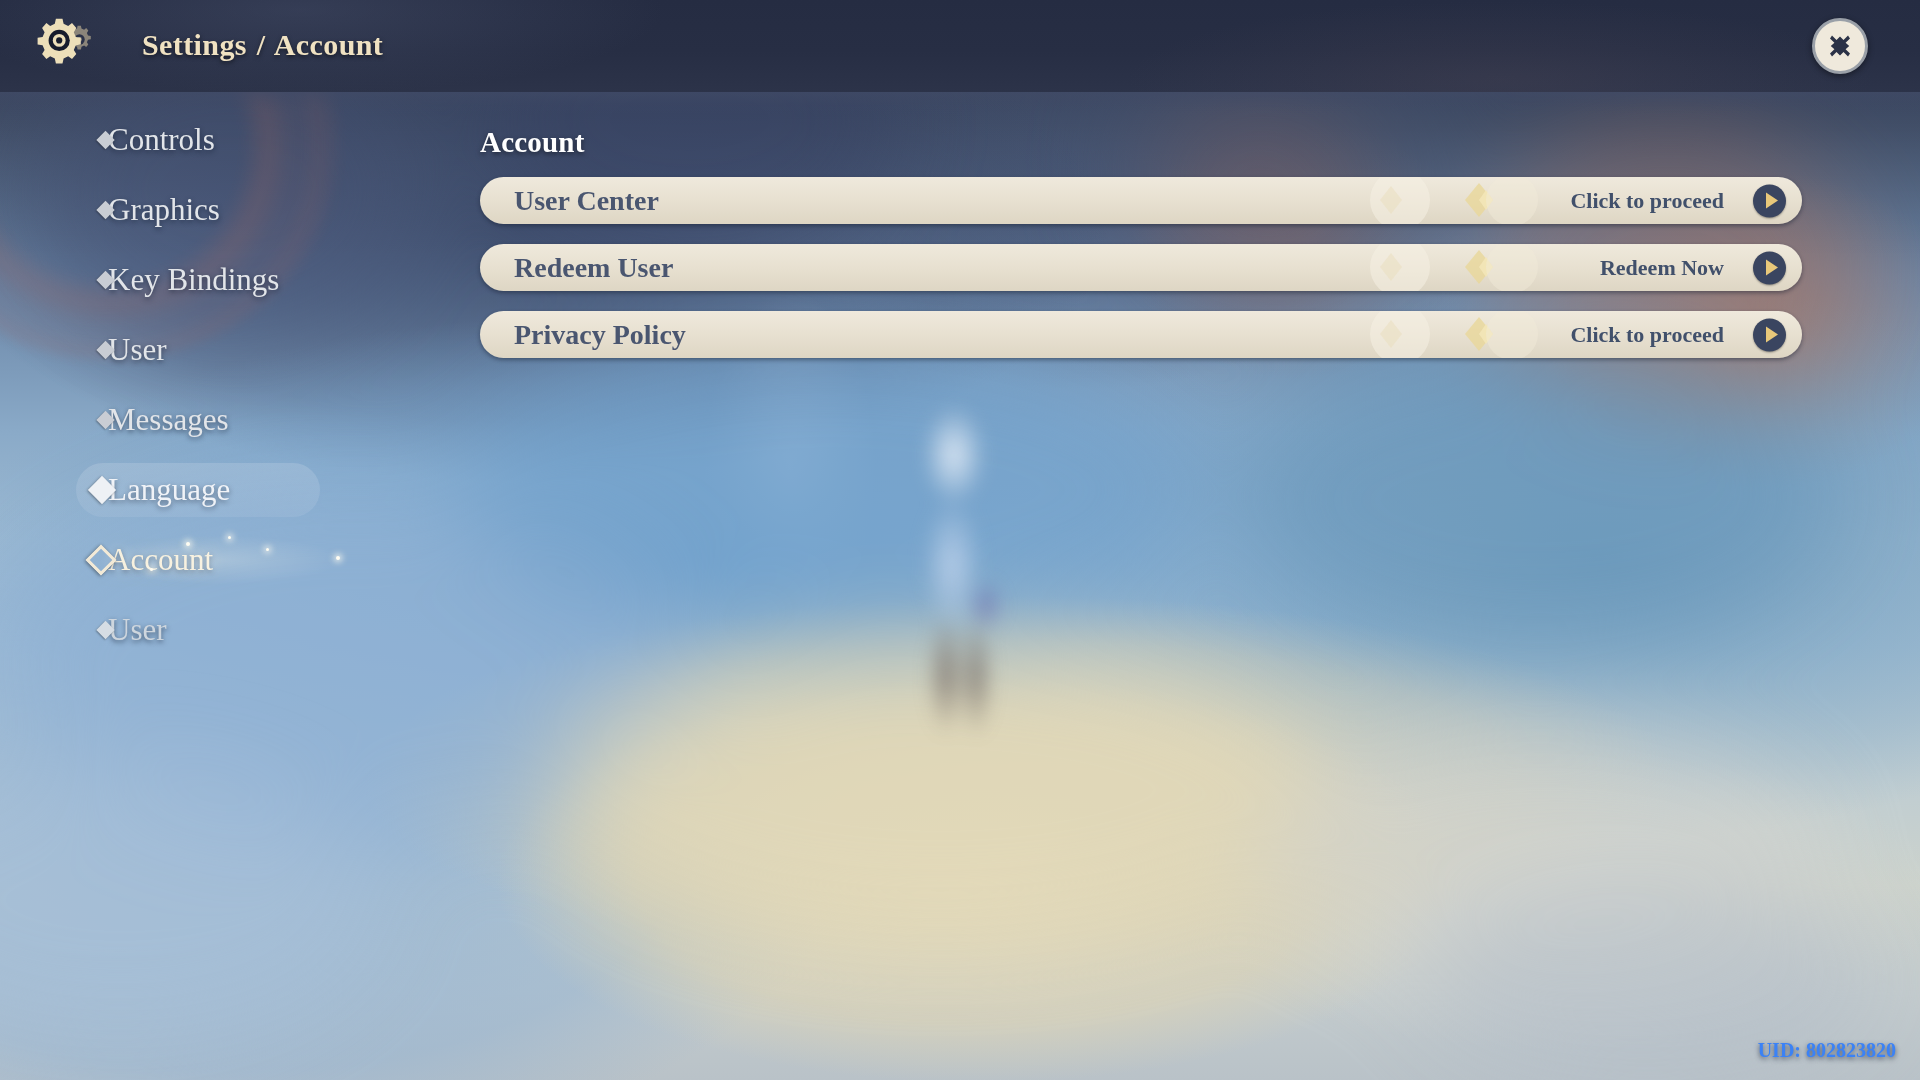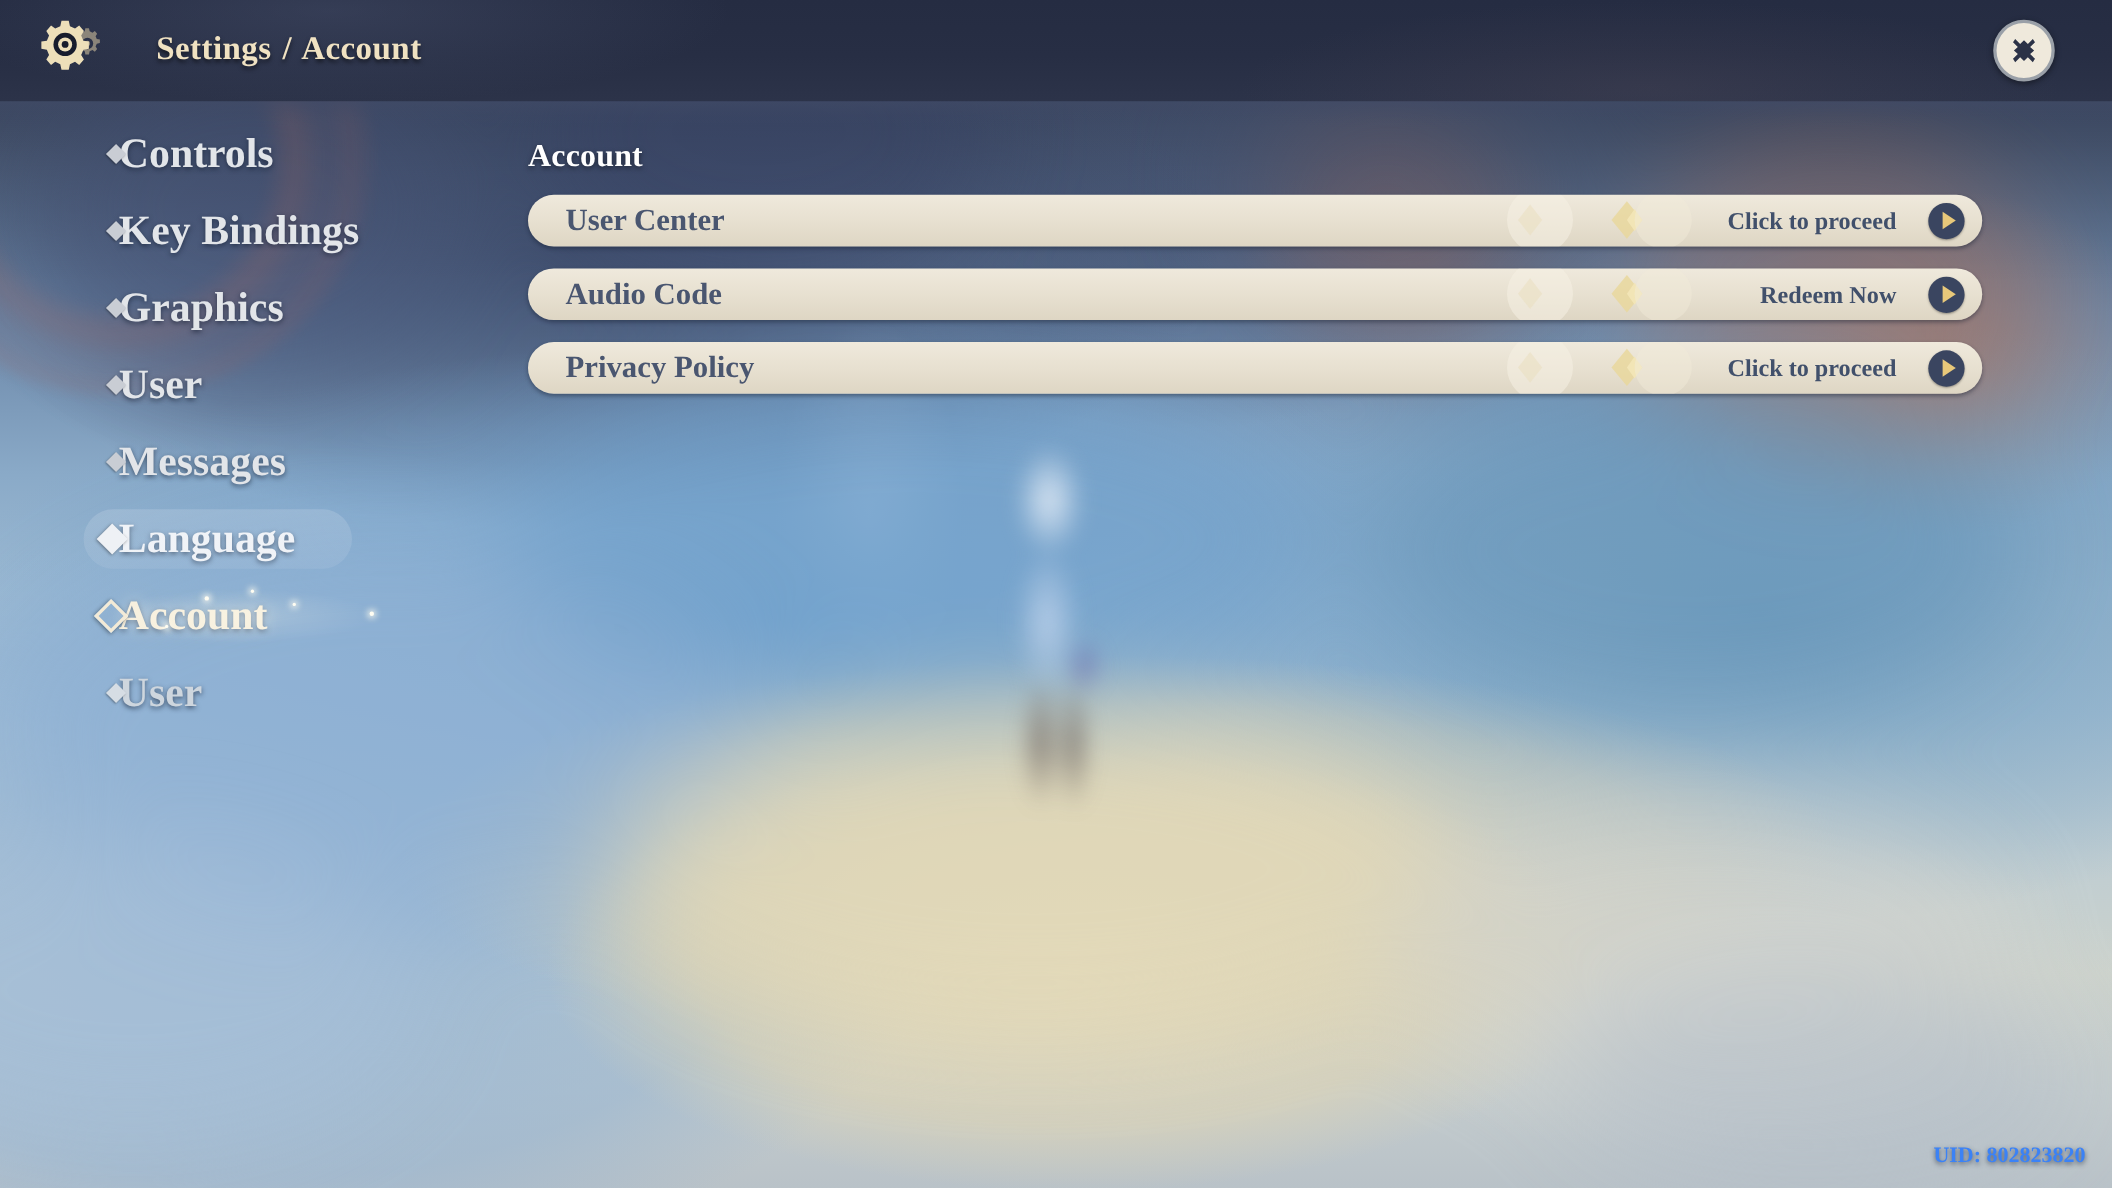--- a/index.html
+++ b/index.html
@@ -140,21 +140,21 @@
   }
   .nav-item .diamond {
     position:absolute; left:112px; top:50%;
     width:13px; height:13px;
     margin-left:-0px;
     transform:translate(-100%,-50%) rotate(45deg);
     background:#c9cdd4;
     box-shadow:0 1px 2px rgba(0,0,0,0.35);
   }
   .nav-item .label {
-    font-size:38px; font-weight:bold;
+    font-size:31px; font-weight:normal;
     color:#e2e5e9;
     text-shadow:0 2px 5px rgba(20,30,50,0.65);
     white-space:nowrap;
   }
 
   
   .nav-item.pill::before {
     content:"";
     position:absolute; left:76px; top:-1px;
     width:244px; height:54px;
@@ -318,26 +318,26 @@
 
   <div id="sidebar">
 
     <div class="nav-item">
       <span class="diamond"></span>
       <span class="label">Controls</span>
     </div>
 
     <div class="nav-item">
       <span class="diamond"></span>
+      <span class="label">Graphics</span>
+    </div>
+
+    <div class="nav-item">
+      <span class="diamond"></span>
       <span class="label">Key Bindings</span>
-    </div>
-
-    <div class="nav-item">
-      <span class="diamond"></span>
-      <span class="label">Graphics</span>
     </div>
 
     <div class="nav-item">
       <span class="diamond"></span>
       <span class="label">User</span>
     </div>
 
     <div class="nav-item">
       <span class="diamond"></span>
       <span class="label">Messages</span>
@@ -389,21 +389,21 @@
     <div class="row">
       <div class="row-sparkles">
         <svg width="1322" height="47" viewBox="0 0 1322 47">
           <circle cx="920" cy="23" r="30" fill="#f6f1e4" opacity="0.55"></circle>
           <path d="M985 23 L999 6 L1013 23 L999 40 Z" fill="#e9d79a" opacity="0.8"></path>
           <path d="M999 23 L1006 13 L1013 23 L1006 33 Z" fill="#f3e6b8" opacity="0.9"></path>
           <path d="M900 23 L911 9 L922 23 L911 37 Z" fill="#eadfc0" opacity="0.55"></path>
           <circle cx="1032" cy="23" r="26" fill="#f1ead9" opacity="0.45"></circle>
         </svg>
       </div>
-      <span class="row-label">Audio Code</span>
+      <span class="row-label">Redeem User</span>
       <span class="row-action">Redeem Now</span>
       <span class="row-arrow">
           <span class="tri"></span>
         </span>
     </div>
 
     <div class="row">
       <div class="row-sparkles">
         <svg width="1322" height="47" viewBox="0 0 1322 47">
           <circle cx="920" cy="23" r="30" fill="#f6f1e4" opacity="0.55"></circle>

